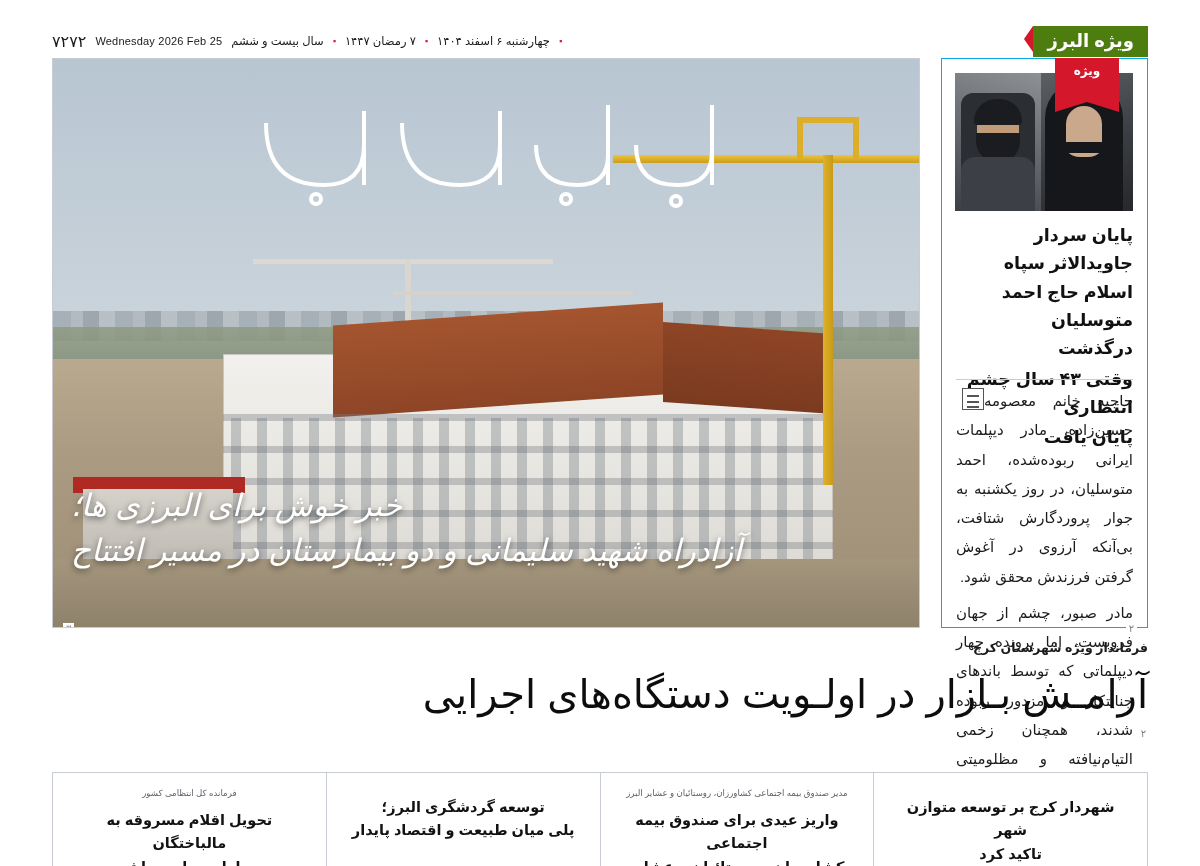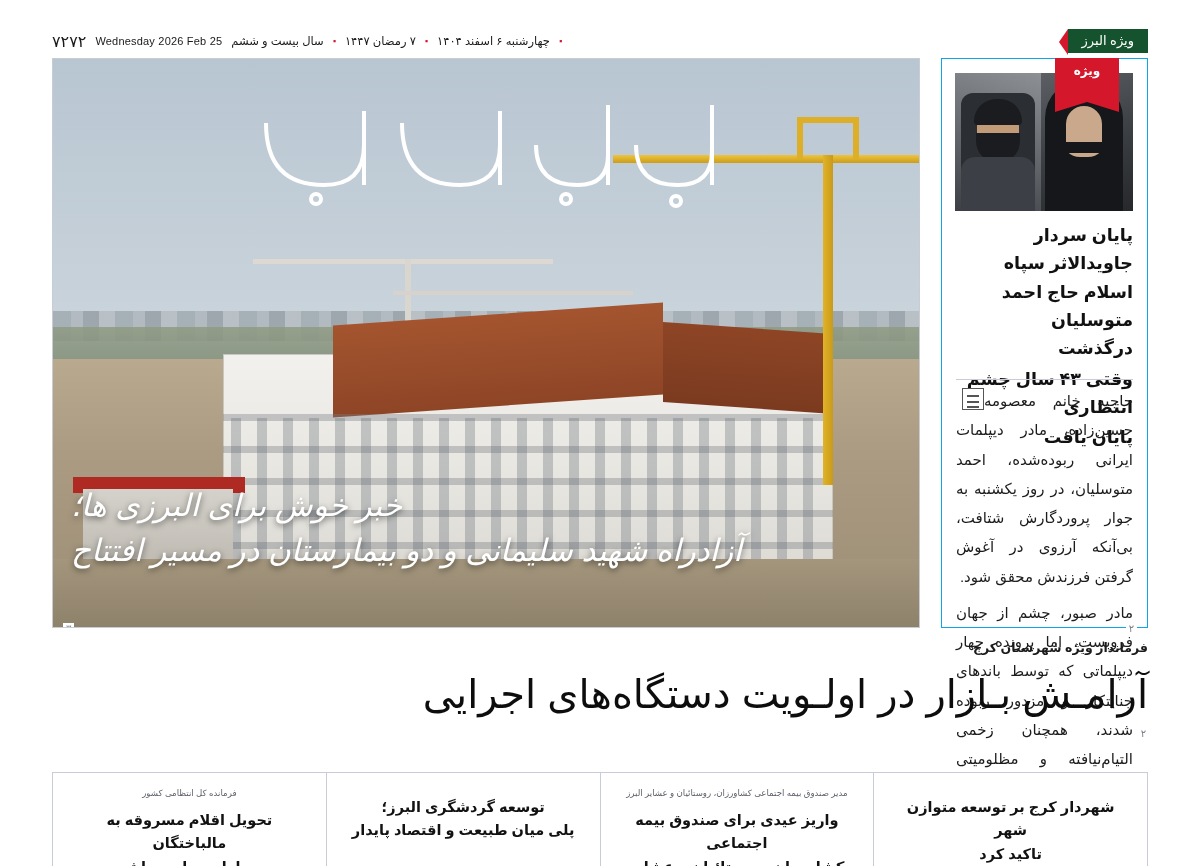--- a/index.html
+++ b/index.html
@@ -21,24 +21,24 @@
     position: absolute;
     top: 26px; left: 0; right: 0;
     height: 30px;
     display: flex;
     align-items: center;
     justify-content: space-between;
     padding: 0 52px;
     direction: rtl;
   }
   .issue-tag {
-    background: #14532d;
+    background: #4d7c0f;
     color: #ffffff;
-    font-size: 13px;
-    font-weight: normal;
+    font-size: 18px;
+    font-weight: bold;
     padding: 4px 14px 5px 14px;
     letter-spacing: 0.5px;
     position: relative;
   }
   .issue-tag::after {
     content: "";
     position: absolute;
     left: -9px; top: 0;
     border-top: 13px solid transparent;
     border-bottom: 13px solid transparent;

